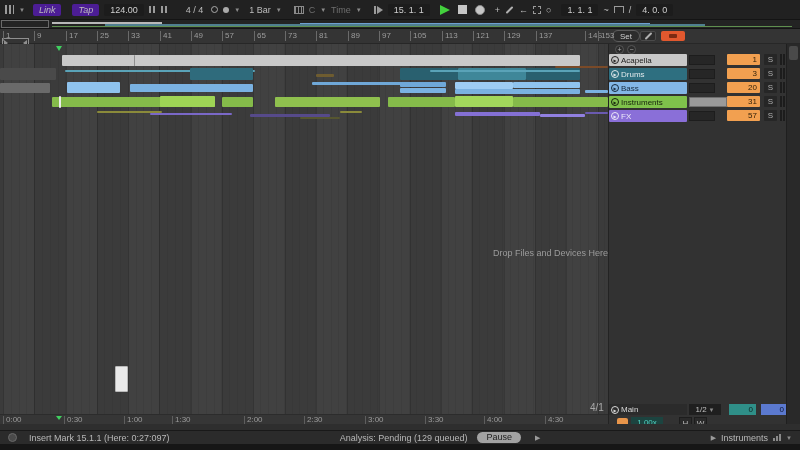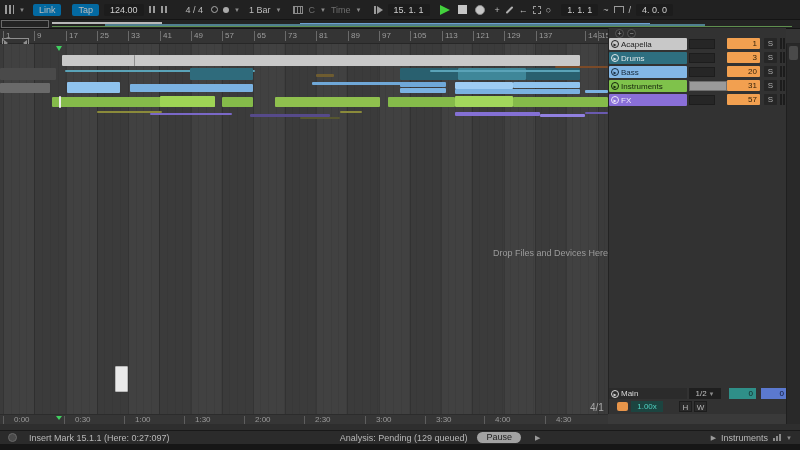--- a/index.html
+++ b/index.html
@@ -4,21 +4,21 @@
 <style>
   * { margin:0; padding:0; box-sizing:border-box; }
   body { background:#111; font-family:"Liberation Sans", sans-serif; }
   .window { position:relative; width:800px; height:450px; background:#3a3a3a; overflow:hidden;
             font-size:9px; color:#b5b5b5; }
 
   
   .toolbar { position:absolute; left:0; top:0; width:800px; height:20px; background:#212121;
              border-bottom:1px solid #141414; display:flex; align-items:center; padding:0 5px; }
   .tbg { display:flex; align-items:center; gap:5px; }
-  .btn { background:#0369a1; padding:1px 6px; border-radius:2px; color:#bdbdbd; }
+  .btn { background:#4c1d95; padding:1px 6px; border-radius:2px; color:#bdbdbd;font-style:italic; }
   .val { background:#1c1c1c; padding:1px 6px; border-radius:2px; color:#cfcfcf; }
   .plain { color:#bdbdbd; }
   .dim { color:#6f6f6f; }
   .caret { font-size:6px; color:#8a8a8a; }
   .vbars { width:9px; height:9px; background:repeating-linear-gradient(to right,#9a9a9a 0 2px,transparent 2px 4px); }
   .vbars.small { width:7px; height:7px; }
   .circ-o { width:7px; height:7px; border:1px solid #aaa; border-radius:50%; }
   .circ-f { width:6px; height:6px; background:#aaa; border-radius:50%; }
   .piano { width:10px; height:8px; border:1px solid #8a8a8a;
            background:repeating-linear-gradient(to right,#8a8a8a 0 1px,transparent 1px 3px); }
@@ -70,21 +70,21 @@
                repeating-linear-gradient(to right, rgba(0,0,0,0.16) 0 1px, transparent 1px 31.3px),
                repeating-linear-gradient(to right, rgba(255,255,255,0.02) 0 31.3px, rgba(0,0,0,0.03) 31.3px 62.6px);
              background-position:3px 0,3px 0,3px 0; overflow:hidden; }
   .clip { position:absolute; border-radius:1px; }
   .startmark { position:absolute; left:56px; top:2px; width:0; height:0; border-left:3px solid transparent;
                border-right:3px solid transparent; border-top:5px solid #3fd15f; }
   .drophint { position:absolute; left:0; top:204px; width:608px; text-align:right; color:#9b9b9b; }
   .ghost { position:absolute; background:#e9e9e9; border:1px solid #b8b8b8; border-radius:1px; }
 
   
-  .panel { position:absolute; left:608px; top:28px; width:178px; height:386px; background:#323232;
+  .panel { position:absolute; left:608px; top:44px; width:178px; height:386px; background:#323232;
            border-left:1px solid #232323; }
   .zoombtns { position:absolute; left:6px; top:1px; display:flex; gap:3px; }
   .zoombtns span { width:9px; height:9px; border-radius:50%; background:#2c2c2c; border:1px solid #565656;
                    color:#b0b0b0; font-size:7px; line-height:7px; text-align:center; display:block; }
   .tracklist { position:absolute; left:0; top:10px; width:178px; }
   .trow { position:relative; height:12px; margin-bottom:2px; }
   .tname { position:absolute; left:0; top:0; width:78px; height:12px; display:flex; align-items:center;
            font-size:8px; border-radius:1px; }
   .tplay { width:8px; height:8px; border:1px solid currentColor; border-radius:50%; font-size:4px;
            line-height:7px; text-align:center; margin:0 2px; flex:none; }
@@ -116,21 +116,21 @@
   .hwbtn { position:absolute; top:0; width:13px; height:11px; line-height:11px; background:#2a2a2a;
            color:#b5b5b5; text-align:center; font-size:8px; border:1px solid #1d1d1d; }
 
   .scrollstrip { position:absolute; left:786px; top:44px; width:14px; height:386px; background:#292929;
                  border-left:1px solid #1f1f1f; }
   .scrollthumb { position:absolute; left:2px; top:2px; width:9px; height:14px; background:#4a4a4a; border-radius:2px; }
 
   
   .timeruler { position:absolute; left:0; top:414px; width:608px; height:10px; background:#363636;
                border-top:1px solid #2c2c2c; }
-  .ttick { position:absolute; top:1px; height:8px; line-height:8px; padding-left:10px;
+  .ttick { position:absolute; top:1px; height:8px; line-height:8px; padding-left:2px;
            border-left:1px solid #5e5e5e; color:#9a9a9a; font-size:8px;text-align:center; }
   .timemark { position:absolute; left:56px; top:1px; width:0; height:0; border-left:3px solid transparent;
               border-right:3px solid transparent; border-top:4px solid #3fd15f; }
   .sigmarker { position:absolute; left:590px; top:402px; color:#a8a8a8; font-size:10px; }
   .bottomstrip { position:absolute; left:0; top:424px; width:800px; height:6px; background:#2e2e2e; }
 
   .statusbar { position:absolute; left:0; top:430px; width:800px; height:14px; background:#2b2b2b;
                border-top:1px solid #191919; display:flex; align-items:center; padding:0 8px; color:#b8b8b8; }
   .infocirc { width:9px; height:9px; border-radius:50%; background:#4a4a4a; border:1px solid #6a6a6a; flex:none; }
   .statusmsg { margin-left:12px; }
@@ -385,21 +385,21 @@
 
   <div class="scrollstrip">
     <div class="scrollthumb"></div>
   </div>
 
   <div class="timeruler">
     <div class="timemark"></div>
   <span class="ttick" style="left: 3px;">0:00</span>
       <span class="ttick" style="left: 64px;">0:30</span>
       <span class="ttick" style="left: 124px;">1:00</span>
-      <span class="ttick" style="left: 184px;">1:30</span>
+      <span class="ttick" style="left: 172px;">1:30</span>
       <span class="ttick" style="left: 244px;">2:00</span>
       <span class="ttick" style="left: 304px;">2:30</span>
       <span class="ttick" style="left: 365px;">3:00</span>
       <span class="ttick" style="left: 425px;">3:30</span>
       <span class="ttick" style="left: 484px;">4:00</span>
       <span class="ttick" style="left: 545px;">4:30</span>
     </div>
   <div class="sigmarker">4/1</div>
   <div class="bottomstrip"></div>
 

